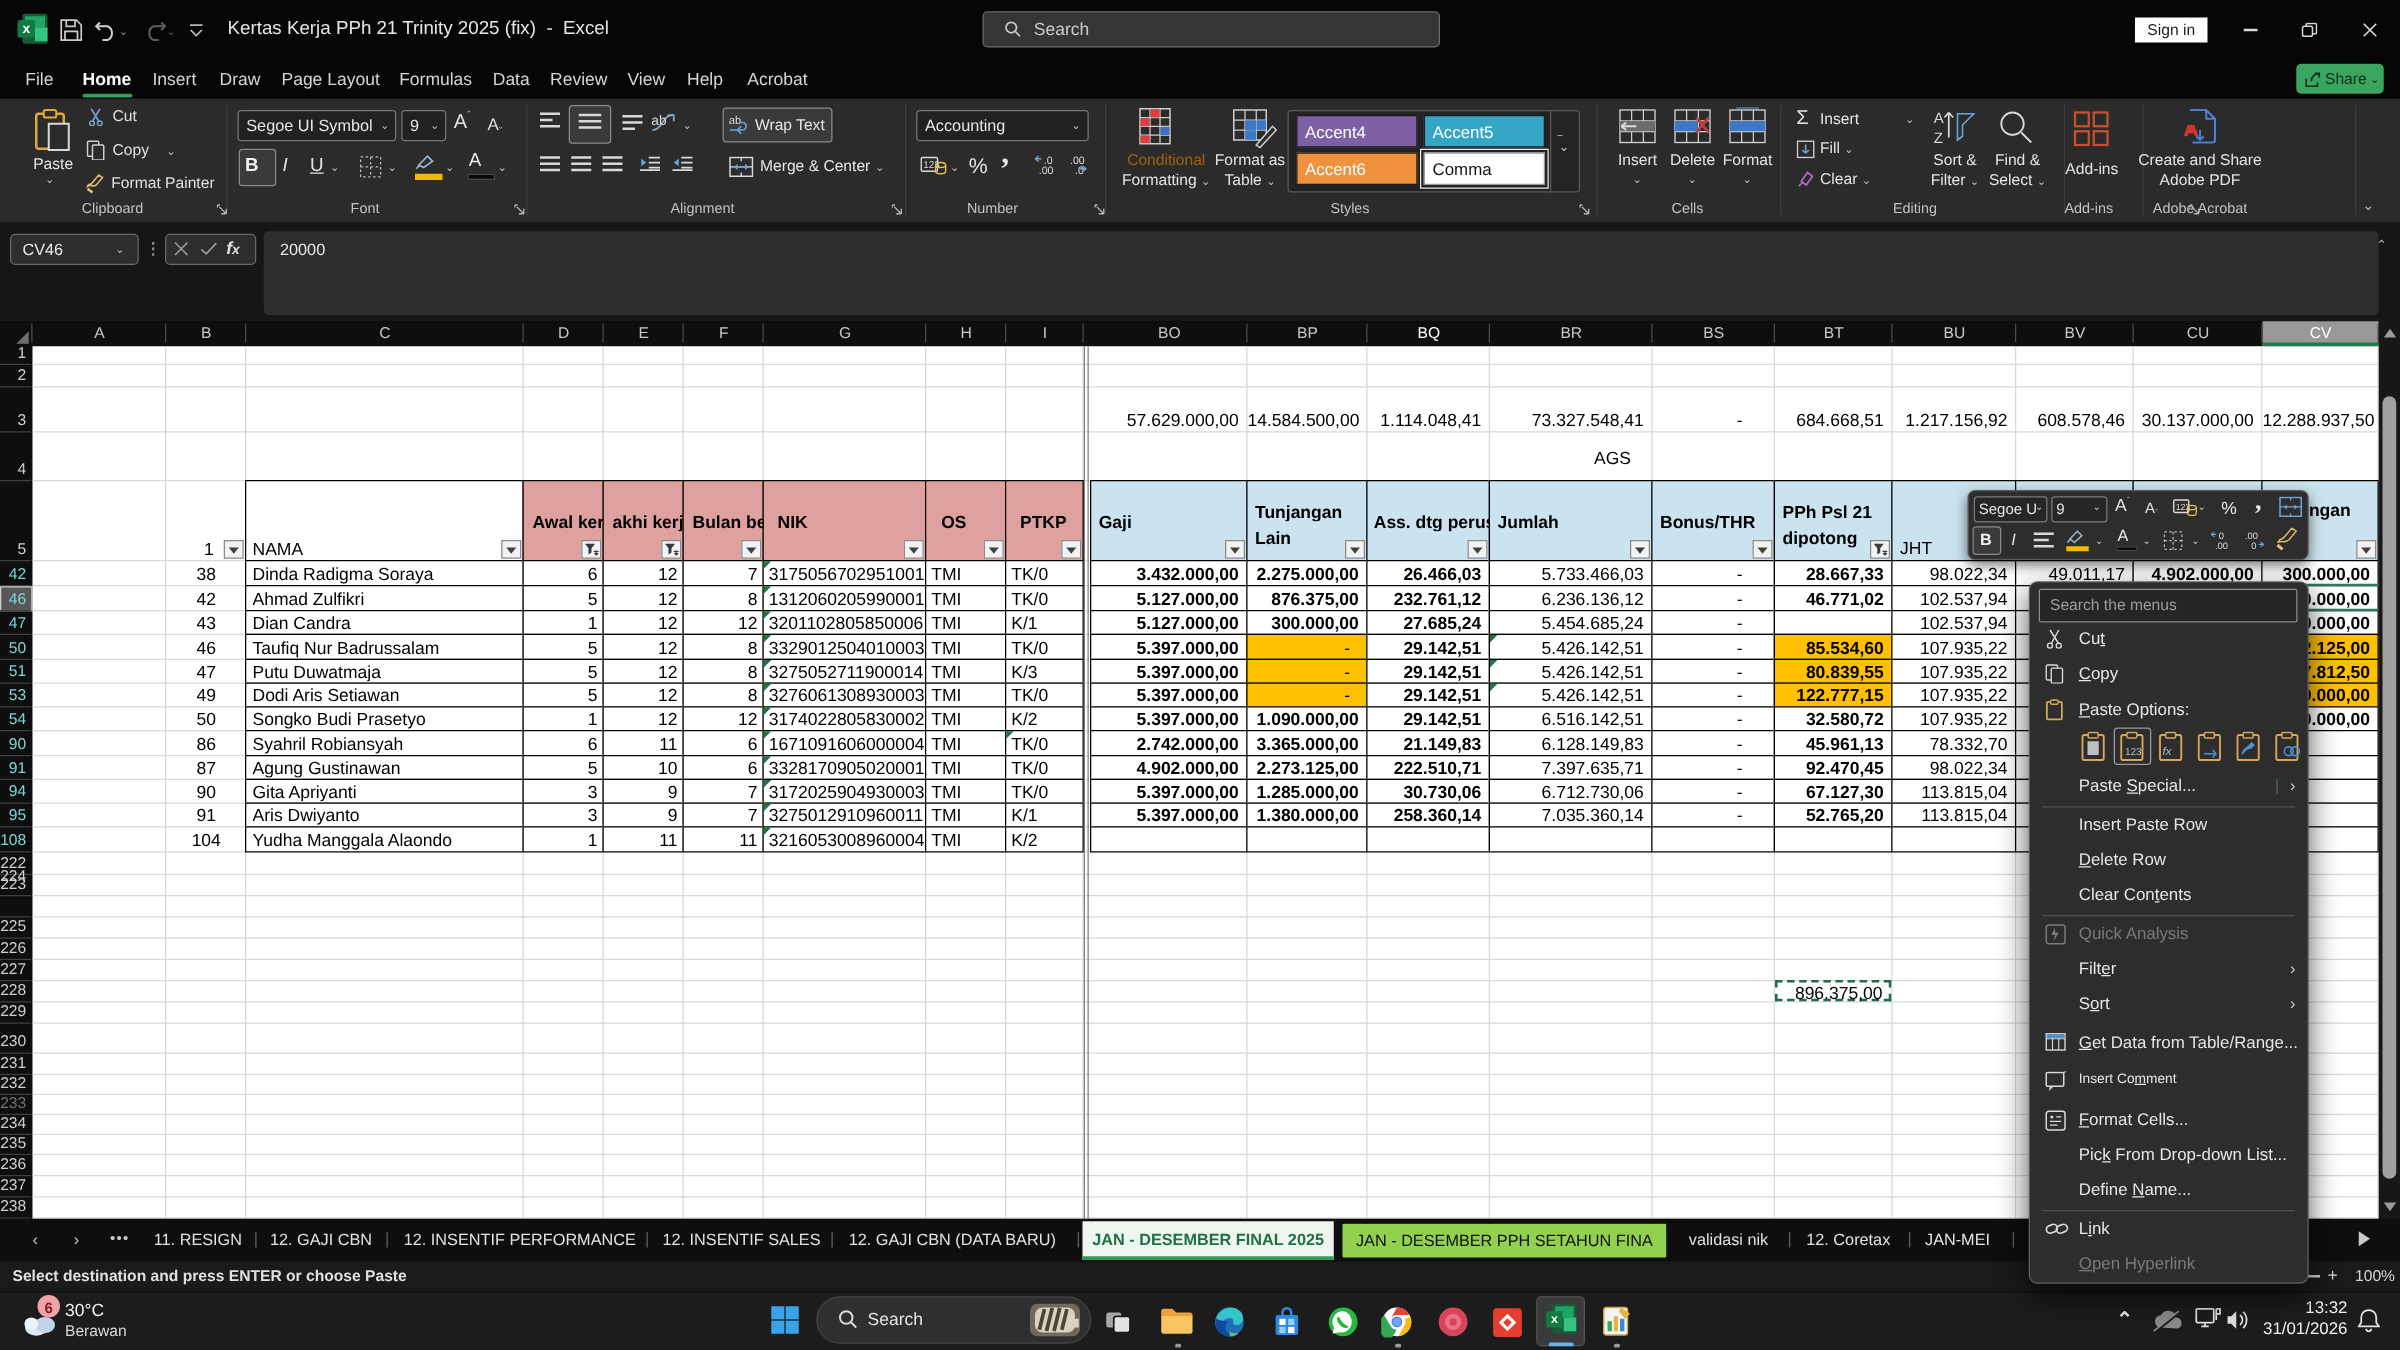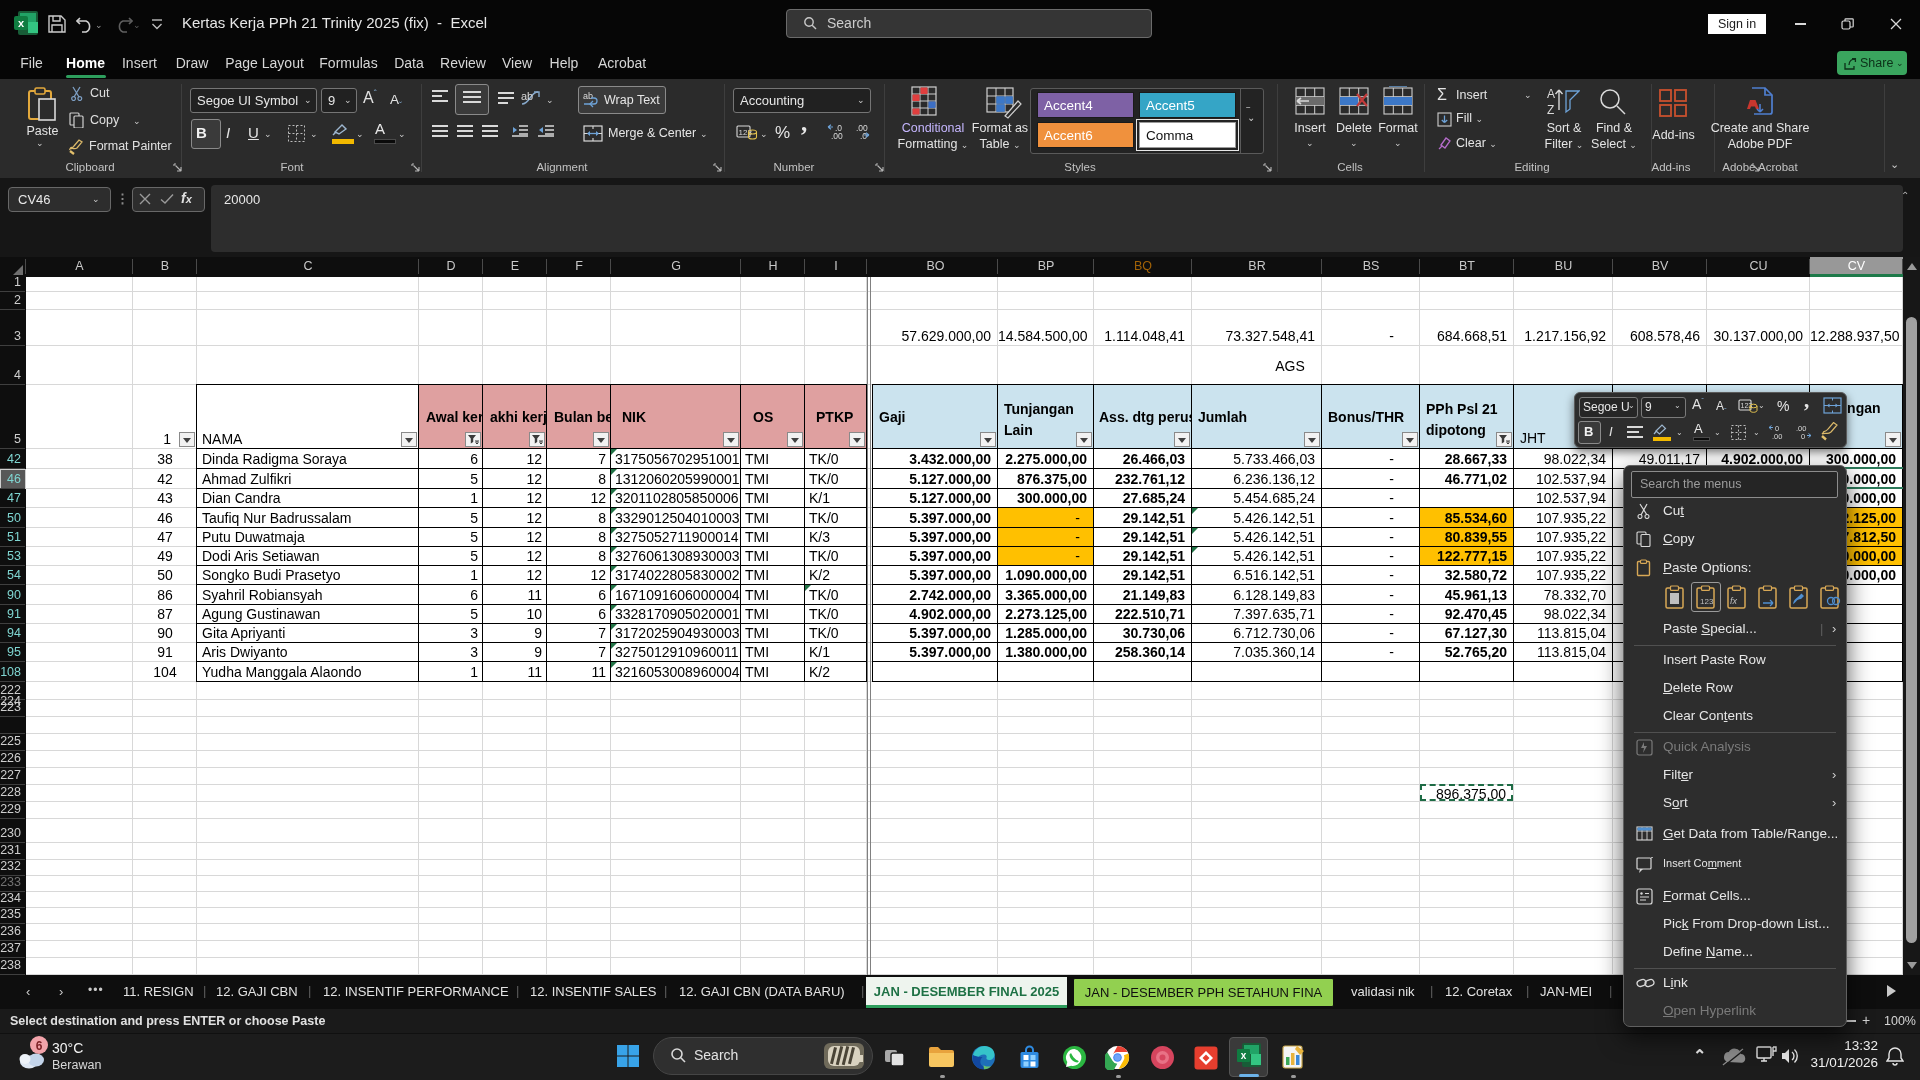--- a/index.html
+++ b/index.html
@@ -243,21 +243,21 @@
     </svg>
 
 <svg class="ab" style="left:910px;top:86px;" width="36" height="34" viewBox="0 0 36 34">
 <rect x="2" y="1" width="24" height="28" fill="none" stroke="#cfcfcf" stroke-width="1.2"></rect>
 <path d="M2 8h24M2 15h24M2 22h24M10 1v28M18 1v28" stroke="#cfcfcf" stroke-width="1"></path>
 <rect x="2.5" y="8.5" width="7" height="6.5" fill="#e03e3e"></rect>
       <rect x="10.5" y="1.5" width="7" height="6.5" fill="#e03e3e"></rect>
       <rect x="18.5" y="15.5" width="7" height="6.5" fill="#3d6fc4"></rect>
       <rect x="2.5" y="22.5" width="7" height="6" fill="#e03e3e"></rect>
     </svg>
-<div class="tx" style="left:878px;top:121px;width:110px;text-align:center;color:#c4b5fd;font-size:12.5px;">Conditional</div>
+<div class="tx" style="left:878px;top:121px;width:110px;text-align:center;color:#a16207;font-size:12.5px;">Conditional</div>
 <div class="tx" style="left:878px;top:137px;width:110px;text-align:center;color:#e4e4e4;font-size:12.5px;">Formatting <span style="font-size:9px;color:#cdcdcd;">⌄</span></div>
 <svg class="ab" style="left:985px;top:86px;" width="38" height="34" viewBox="0 0 38 34">
 <rect x="2" y="2" width="26" height="24" fill="none" stroke="#cfcfcf" stroke-width="1.2"></rect>
 <path d="M2 10h26M2 18h26M11 2v24M20 2v24" stroke="#cfcfcf" stroke-width="1"></path>
 <rect x="11.3" y="10.3" width="8.5" height="7.5" fill="#3c78c8"></rect>
       <rect x="20.3" y="10.3" width="7.5" height="7.5" fill="#3c78c8"></rect>
       <rect x="11.3" y="18.3" width="8.5" height="7.5" fill="#3c78c8"></rect>
 <path d="M20 30 33 15l3 3-13 14z" fill="#2b2b2b" stroke="#cfcfcf" stroke-width="1.2"></path>
     </svg>
 <div class="tx" style="left:945px;top:121px;width:110px;text-align:center;color:#e4e4e4;font-size:12.5px;">Format as</div>
@@ -368,21 +368,21 @@
 <div class="tx" style="left:133px;top:259px;width:64px;text-align:center;color:#c9c9c9;font-size:12.5px;">B</div>
 <div class="tx" style="left:197px;top:259px;width:222px;text-align:center;color:#c9c9c9;font-size:12.5px;">C</div>
 <div class="tx" style="left:419px;top:259px;width:64px;text-align:center;color:#c9c9c9;font-size:12.5px;">D</div>
 <div class="tx" style="left:483px;top:259px;width:64px;text-align:center;color:#c9c9c9;font-size:12.5px;">E</div>
 <div class="tx" style="left:547px;top:259px;width:64px;text-align:center;color:#c9c9c9;font-size:12.5px;">F</div>
 <div class="tx" style="left:611px;top:259px;width:130px;text-align:center;color:#c9c9c9;font-size:12.5px;">G</div>
 <div class="tx" style="left:741px;top:259px;width:64px;text-align:center;color:#c9c9c9;font-size:12.5px;">H</div>
 <div class="tx" style="left:805px;top:259px;width:62px;text-align:center;color:#c9c9c9;font-size:12.5px;">I</div>
 <div class="tx" style="left:873px;top:259px;width:125px;text-align:center;color:#c9c9c9;font-size:12.5px;">BO</div>
 <div class="tx" style="left:998px;top:259px;width:96px;text-align:center;color:#c9c9c9;font-size:12.5px;">BP</div>
-<div class="tx" style="left:1094px;top:259px;width:98px;text-align:center;color:#a16207;font-size:12.5px;">BQ</div>
+<div class="tx" style="left:1094px;top:259px;width:98px;text-align:center;color:#ffffff;font-size:12.5px;">BQ</div>
 <div class="tx" style="left:1192px;top:259px;width:130px;text-align:center;color:#c9c9c9;font-size:12.5px;">BR</div>
 <div class="tx" style="left:1322px;top:259px;width:98px;text-align:center;color:#c9c9c9;font-size:12.5px;">BS</div>
 <div class="tx" style="left:1420px;top:259px;width:94px;text-align:center;color:#c9c9c9;font-size:12.5px;">BT</div>
 <div class="tx" style="left:1514px;top:259px;width:99px;text-align:center;color:#c9c9c9;font-size:12.5px;">BU</div>
 <div class="tx" style="left:1613px;top:259px;width:94px;text-align:center;color:#c9c9c9;font-size:12.5px;">BV</div>
 <div class="tx" style="left:1707px;top:259px;width:103px;text-align:center;color:#c9c9c9;font-size:12.5px;">CU</div>
 <div class="ab" style="left:1810px;top:257px;width:93px;height:20px;background:#989898;"></div>
 <div class="ab" style="left:1810px;top:274px;width:93px;height:3px;background:#1e7a4a;"></div>
 <div class="tx" style="left:1810px;top:259px;width:93px;text-align:center;color:#ffffff;font-size:12.5px;">CV</div>
 <div class="ab" style="left:132px;top:259px;width:1px;height:15px;background:#4a4a4a;"></div>

